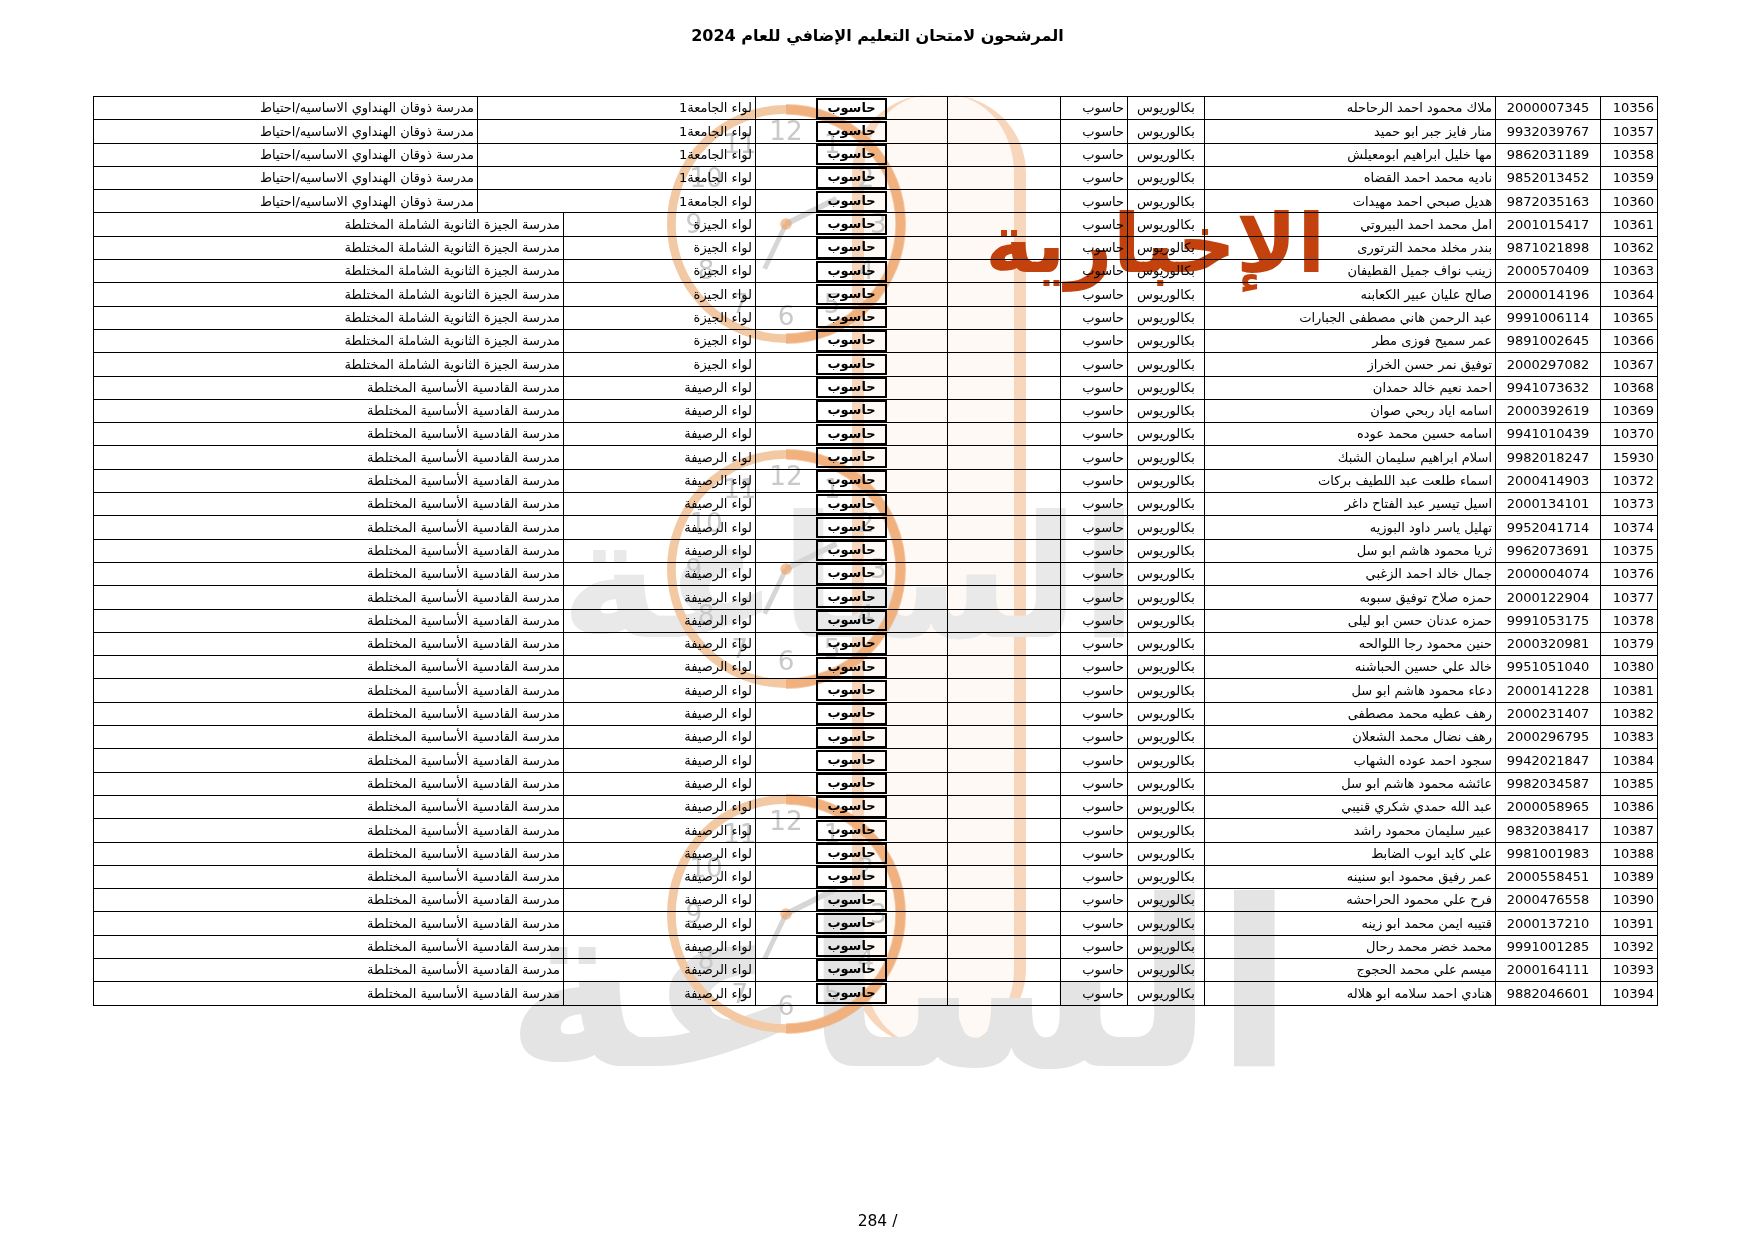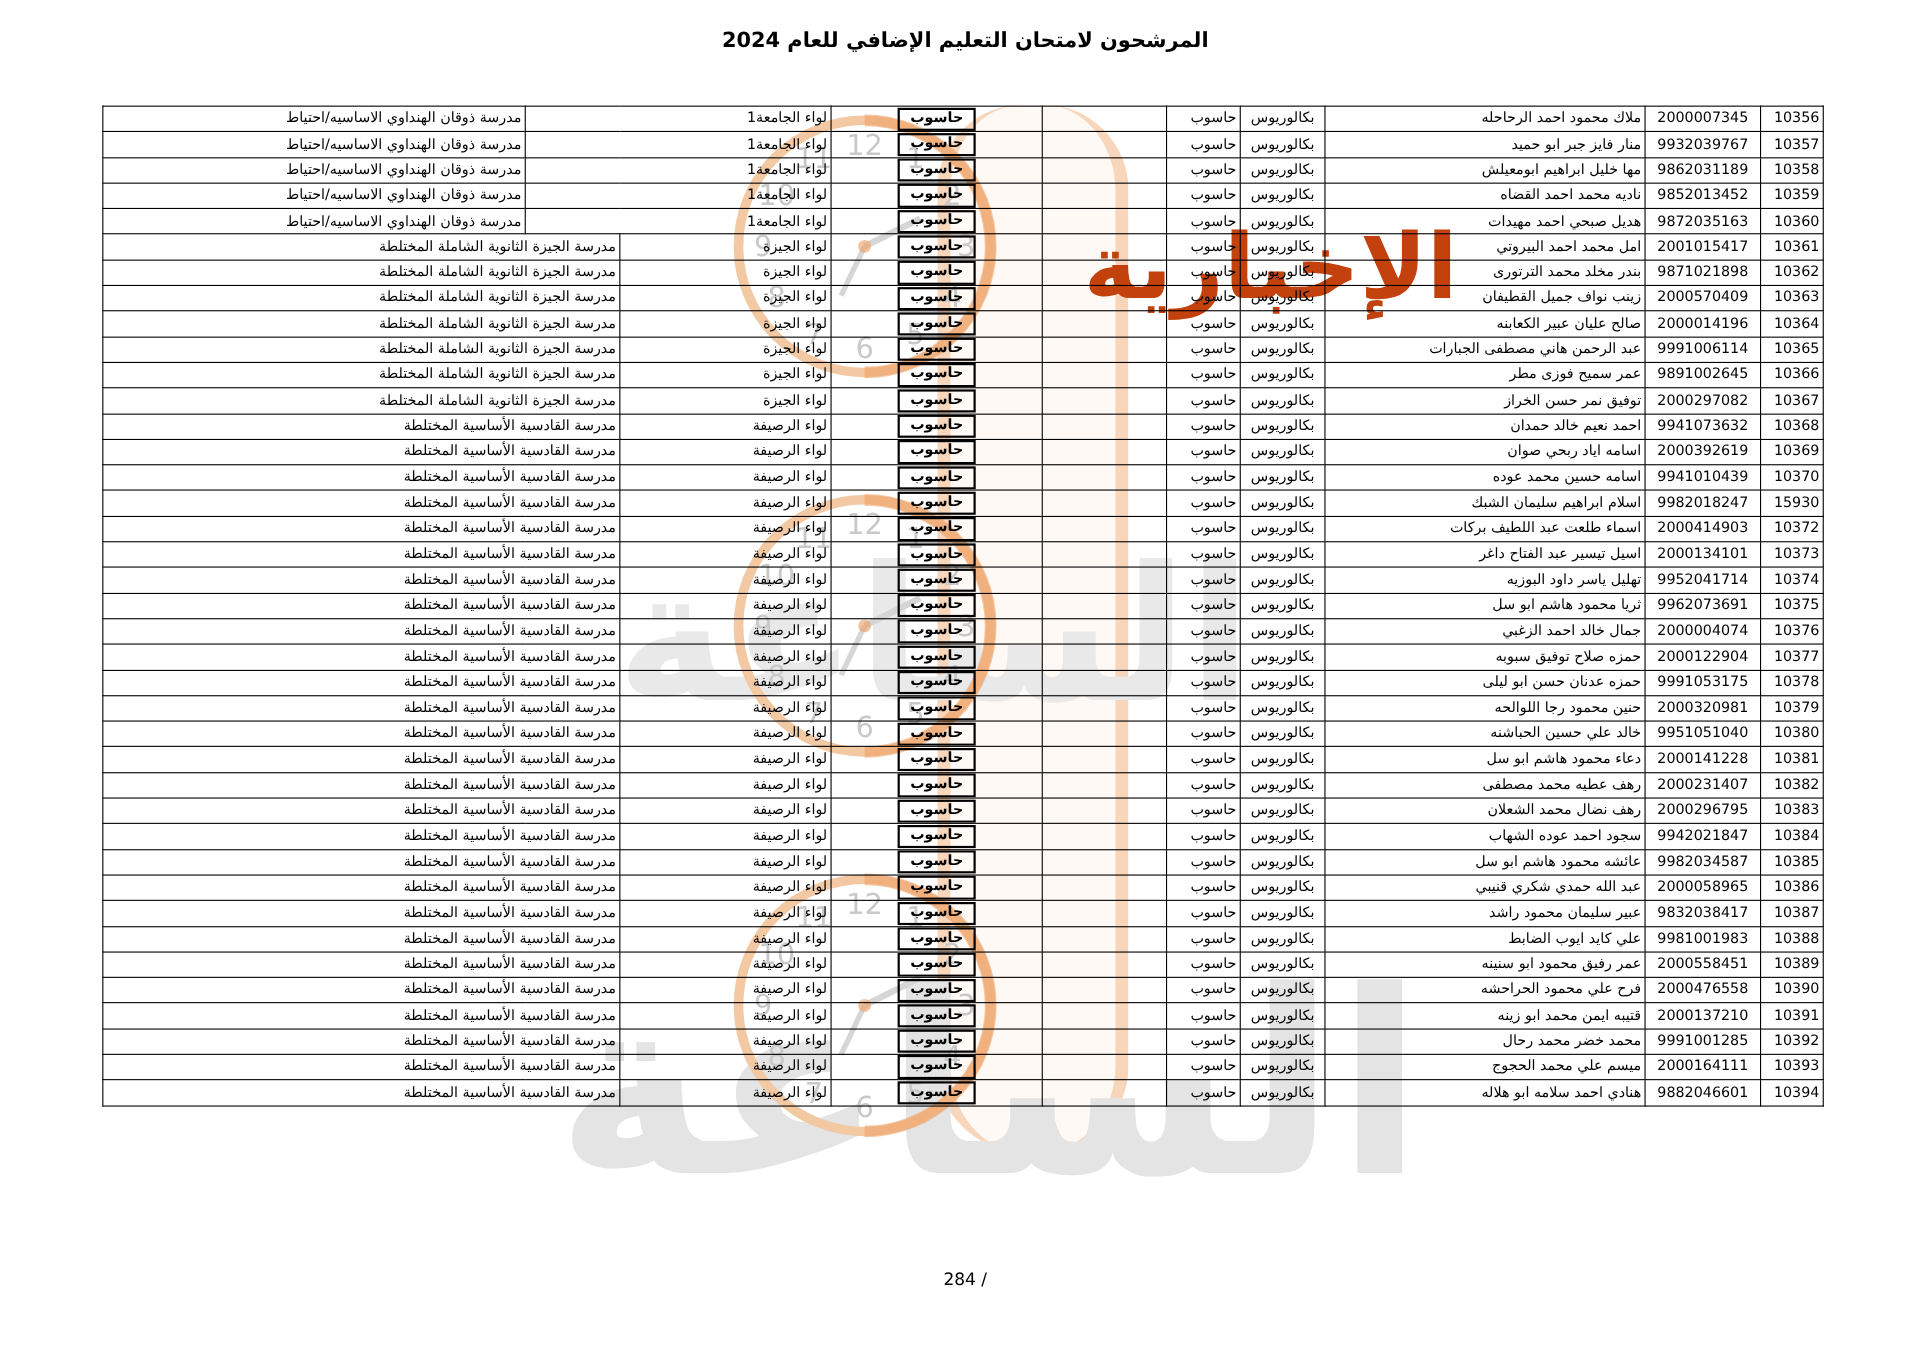--- a/index.html
+++ b/index.html
@@ -18,24 +18,24 @@
   }
   .wm-clock{position:absolute;left:650px;width:272px;height:272px;}
   .wm-num{fill:#c9c9c9;font-size:27px;text-anchor:middle;font-family:"DejaVu Sans",sans-serif;}
   .wm-word{position:absolute;direction:rtl;font-weight:bold;white-space:nowrap;line-height:.95;}
   .wm-word-small{left:985px;top:205px;font-size:82px;color:#c2410c;}
   .wm-word-mid{left:560px;top:498px;font-size:170px;color:#e9e9e9;}
   .wm-word-big{left:505px;top:876px;font-size:232px;color:#e4e4e4;}
   
   .title{
     position:absolute;top:26px;left:0;right:0;text-align:center;direction:rtl;
-    font-size:19px;font-weight:bold;z-index:3;
+    font-size:16px;font-weight:bold;z-index:3;
   }
   .footer{
-    position:absolute;top:1154px;left:0;right:0;text-align:center;direction:rtl;
+    position:absolute;top:1212px;left:0;right:0;text-align:center;direction:rtl;
     font-size:15.5px;z-index:3;
   }
   
   table.roster{
     position:absolute;top:96px;left:93px;width:1564px;z-index:2;
     border-collapse:collapse;table-layout:fixed;direction:rtl;
   }
   table.roster td{
     border:1px solid #000;height:22.3px;padding:0 3px;
     font-size:13px;line-height:1.05;white-space:nowrap;overflow:hidden;

